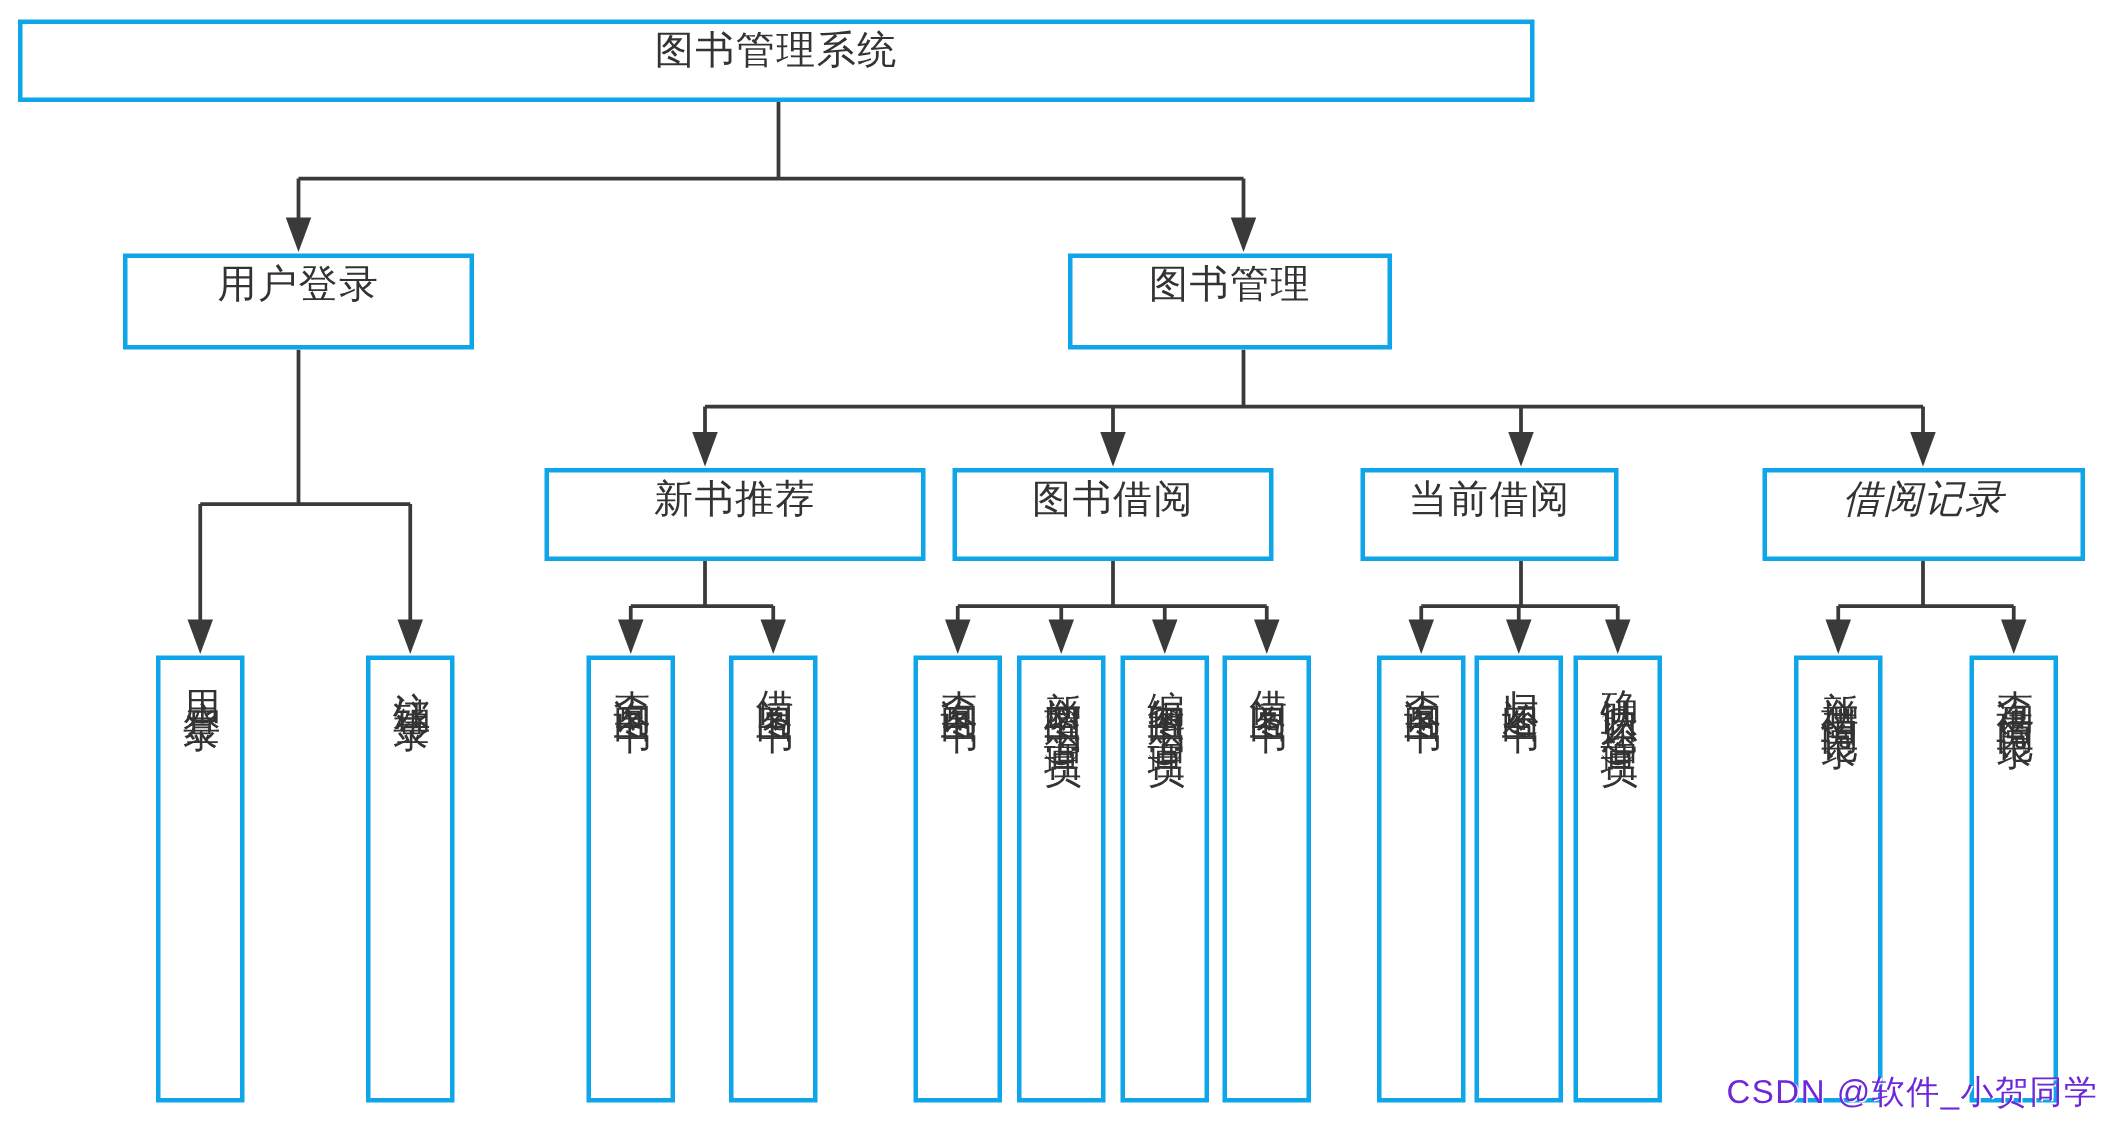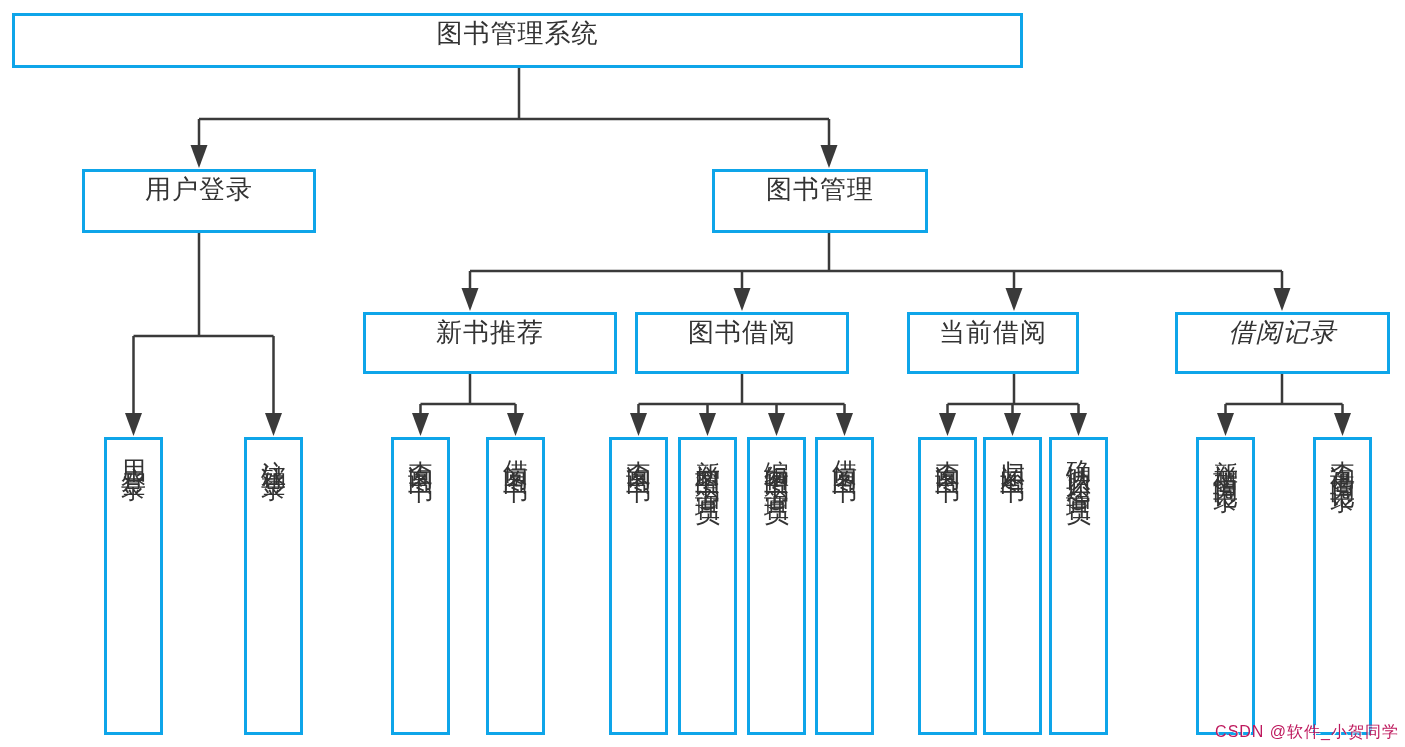--- a/index.html
+++ b/index.html
@@ -41,22 +41,22 @@
     font-size: 25px;
     line-height: 1;
     letter-spacing: 6px;
     color: #333333;
     white-space: nowrap;
   }
   .watermark {
     position: absolute;
     right: 6px;
     bottom: 4px;
-    font-size: 16px;
-    color: #be185d;
+    font-size: 22px;
+    color: #6d28d9;
     letter-spacing: 1px;
     text-shadow: 1px 1px 0 #ffffff;
     pointer-events: none;
   }
 </style>
 </head>
 <body>
 
 <div class="canvas">
 

